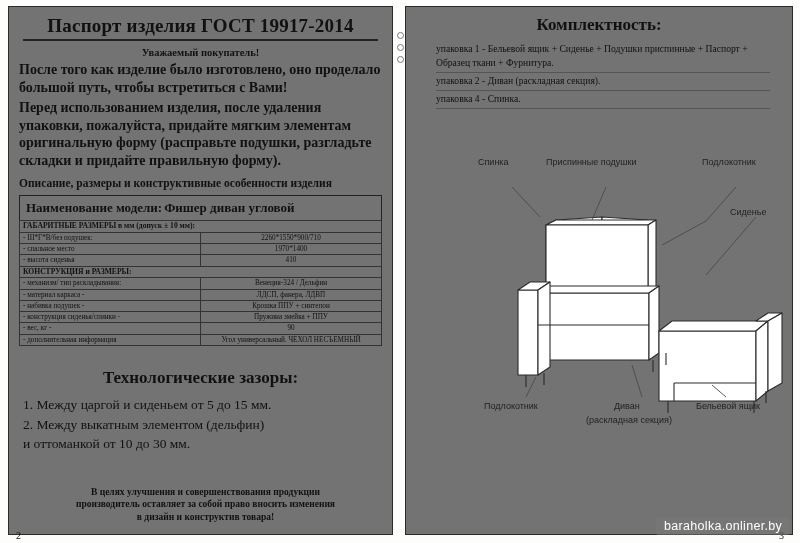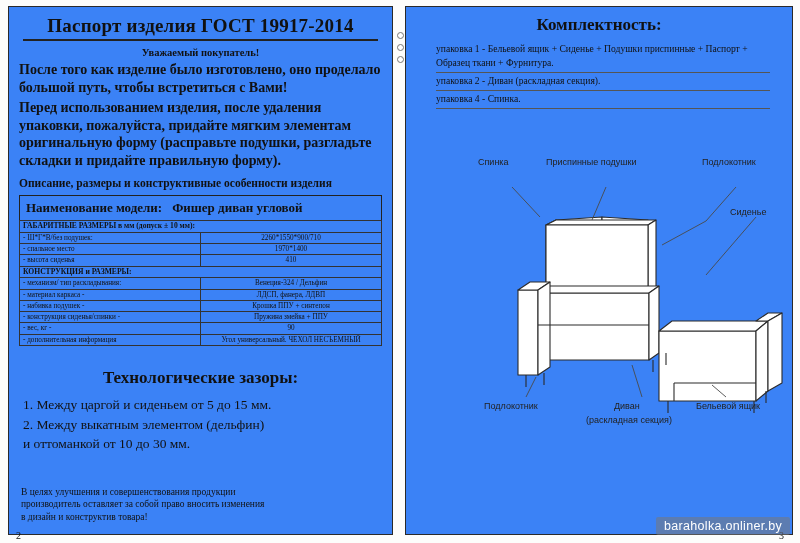--- a/index.html
+++ b/index.html
@@ -19,21 +19,21 @@
     position: absolute;
     inset: 0;
     background: #fdfdfb;
   }
   
   .sheet {
     position: absolute;
     top: 6px;
     bottom: 8px;
     border: 1.5px solid #2a2a2a;
-    background: #3b82f6;
+    background: #737373;
     box-sizing: border-box;
   }
   .sheet-left { left: 8px; width: 385px; }
   .sheet-right { left: 405px; width: 388px; }
 
   
   .binding {
     position: absolute;
     left: 396px;
     top: 0;
@@ -83,21 +83,21 @@
 
   
   .model-box {
     margin: 2px 10px 0 10px;
     border: 1.2px solid #222;
     border-bottom: none;
     padding: 4px 6px;
     font-size: 13px;
     font-weight: bold;
     display: flex;
-    gap: 10px;
+    gap: 2px;
     align-items: baseline;
   }
   .model-name { font-weight: bold; }
 
   .spec-table {
     margin: 0 10px;
     border: 1.2px solid #222;
     border-collapse: collapse;
     width: calc(100% - 20px);
     font-size: 7.2px;
@@ -124,25 +124,26 @@
     margin: 22px 0 8px 0;
   }
   .gaps-line {
     font-size: 13.5px;
     margin: 2px 14px;
     line-height: 1.3;
   }
 
   .footer-note {
     position: absolute;
-    left: 12px;
+    left: 22px;
     right: 12px;
     bottom: 10px;
+    text-align: center;
     font-size: 9.5px;
-    font-weight: normal;
+    font-weight: bold;
     line-height: 1.35;
   }
   .pg-left {
     position: absolute;
     left: 14px;
     bottom: -2px;
     font-size: 10px;
   }
 
   

